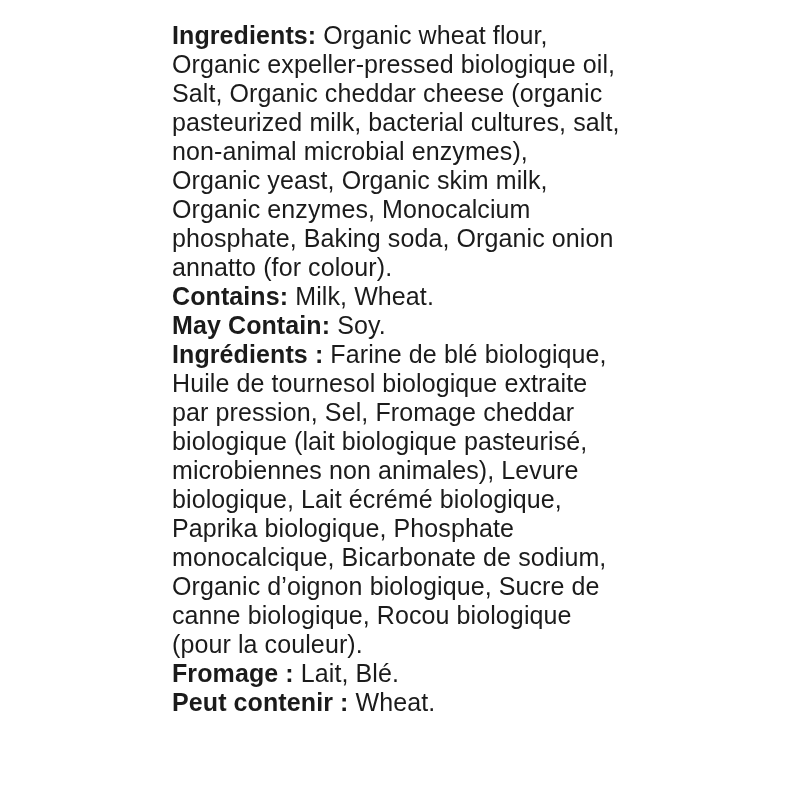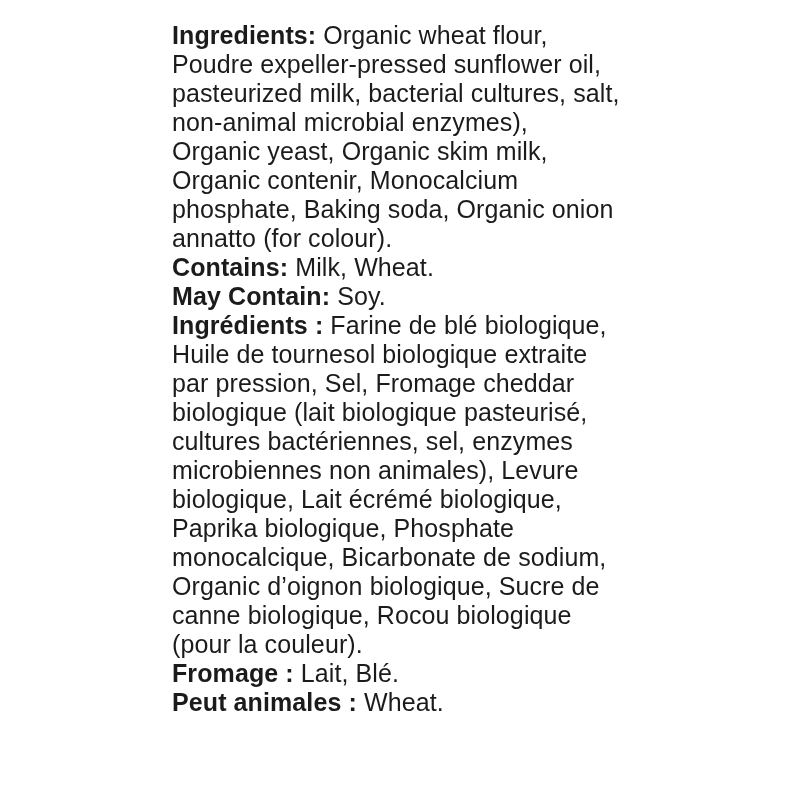--- a/index.html
+++ b/index.html
@@ -26,47 +26,47 @@
   .bold {
     font-weight: 700;
   }
 </style>
 </head>
 <body style="background: rgb(255, 255, 255);">
 
 <div class="label-block" style="color: rgb(27, 27, 27);">
     <div>
       <div class="line"><span class="bold">Ingredients:</span><span> Organic wheat flour,</span></div>
-      <div class="line"><span>Poudre expeller-pressed sunflower oil,</span></div>
+      <div class="line"><span>Organic expeller-pressed biologique oil,</span></div>
+      <div class="line"><span>Salt, Organic cheddar cheese (organic</span></div>
       <div class="line"><span>pasteurized milk, bacterial cultures, salt,</span></div>
       <div class="line"><span>non-animal microbial enzymes),</span></div>
       <div class="line"><span>Organic yeast, Organic skim milk,</span></div>
-      <div class="line"><span>Organic contenir, Monocalcium</span></div>
+      <div class="line"><span>Organic enzymes, Monocalcium</span></div>
       <div class="line"><span>phosphate, Baking soda, Organic onion</span></div>
       <div class="line"><span>annatto (for colour).</span></div>
     </div>
     <div>
       <div class="line"><span class="bold">Contains:</span><span> Milk, Wheat.</span></div>
     </div>
     <div>
       <div class="line"><span class="bold">May Contain:</span><span> Soy.</span></div>
     </div>
     <div>
       <div class="line"><span class="bold">Ingrédients :</span><span> Farine de blé biologique,</span></div>
       <div class="line"><span>Huile de tournesol biologique extraite</span></div>
       <div class="line"><span>par pression, Sel, Fromage cheddar</span></div>
       <div class="line"><span>biologique (lait biologique pasteurisé,</span></div>
-      <div class="line"><span>cultures bactériennes, sel, enzymes</span></div>
       <div class="line"><span>microbiennes non animales), Levure</span></div>
       <div class="line"><span>biologique, Lait écrémé biologique,</span></div>
       <div class="line"><span>Paprika biologique, Phosphate</span></div>
       <div class="line"><span>monocalcique, Bicarbonate de sodium,</span></div>
       <div class="line"><span>Organic d’oignon biologique, Sucre de</span></div>
       <div class="line"><span>canne biologique, Rocou biologique</span></div>
       <div class="line"><span>(pour la couleur).</span></div>
     </div>
     <div>
       <div class="line"><span class="bold">Fromage :</span><span> Lait, Blé.</span></div>
     </div>
     <div>
-      <div class="line"><span class="bold">Peut animales :</span><span> Wheat.</span></div>
+      <div class="line"><span class="bold">Peut contenir :</span><span> Wheat.</span></div>
     </div>
   </div>
 
 </body></html>

